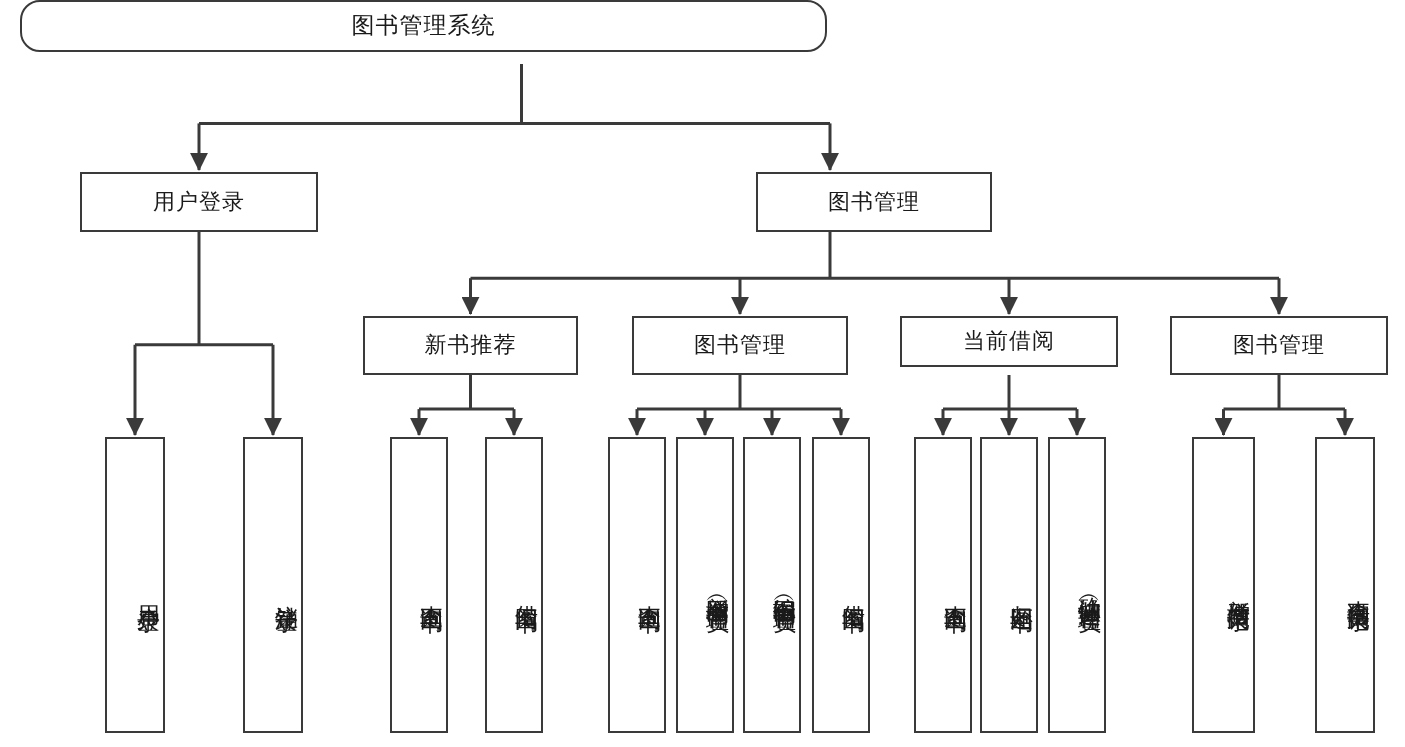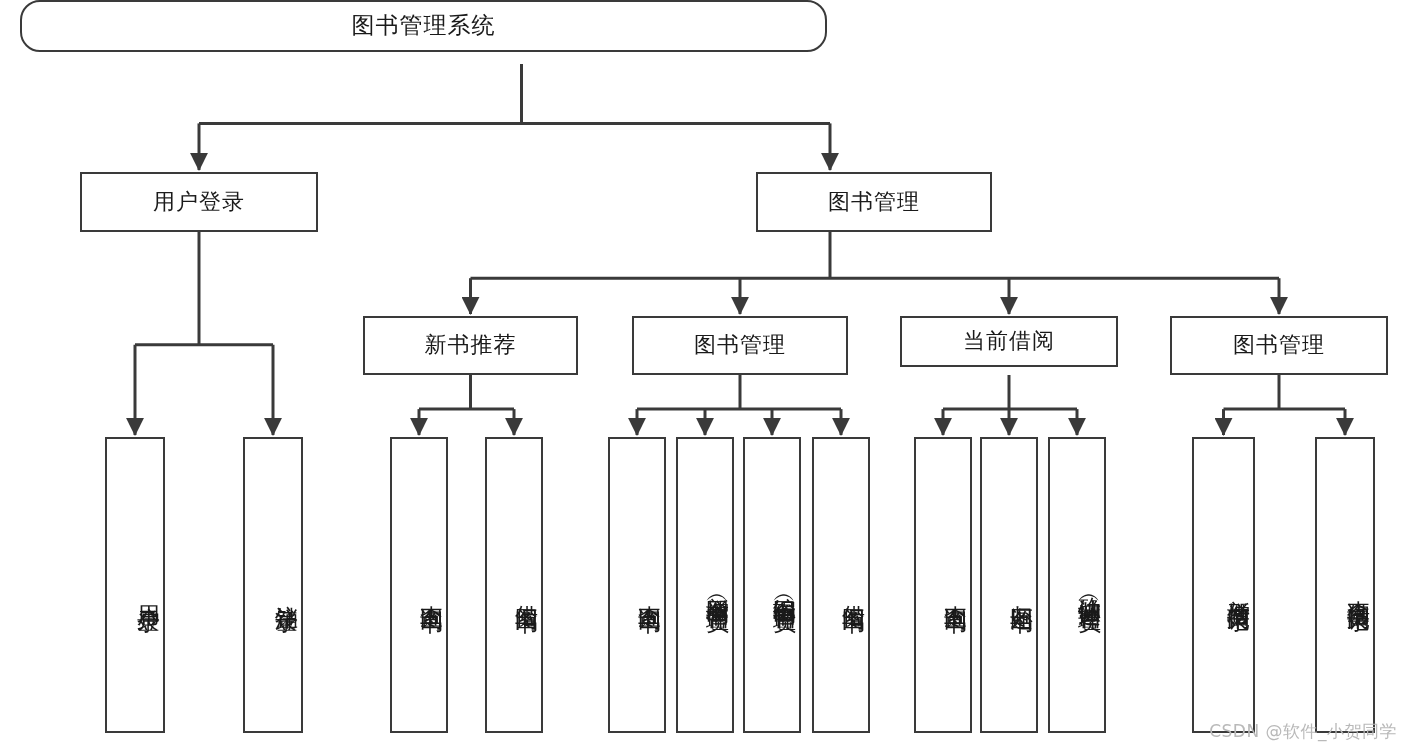--- a/index.html
+++ b/index.html
@@ -134,14 +134,13 @@
       <div class="node vert tall" style="left: 676px; top: 437px; width: 58px; height: 296px;">新增图书（管理员）</div>
       <div class="node vert tall" style="left: 743px; top: 437px; width: 58px; height: 296px;">编辑图书（管理员）</div>
       <div class="node vert" style="left: 812px; top: 437px; width: 58px; height: 296px;">借阅图书</div>
       <div class="node vert" style="left: 914px; top: 437px; width: 58px; height: 296px;">查询图书</div>
       <div class="node vert" style="left: 980px; top: 437px; width: 58px; height: 296px;">归还图书</div>
       <div class="node vert tall" style="left: 1048px; top: 437px; width: 58px; height: 296px;">确认归还（管理员）</div>
       <div class="node vert tall" style="left: 1192px; top: 437px; width: 63px; height: 296px;">新增借阅记录</div>
       <div class="node vert tall" style="left: 1315px; top: 437px; width: 60px; height: 296px;">查询借阅记录</div>
     </div>
 
-  <div class="watermark">CSDN @软件_小贺同学</div>
 </div>
 
 </body></html>

